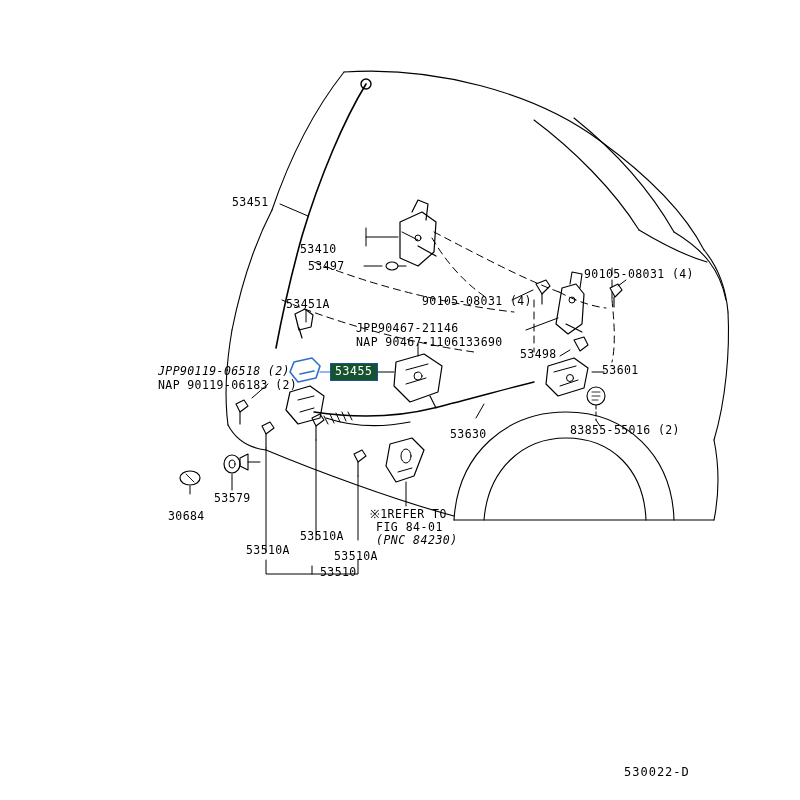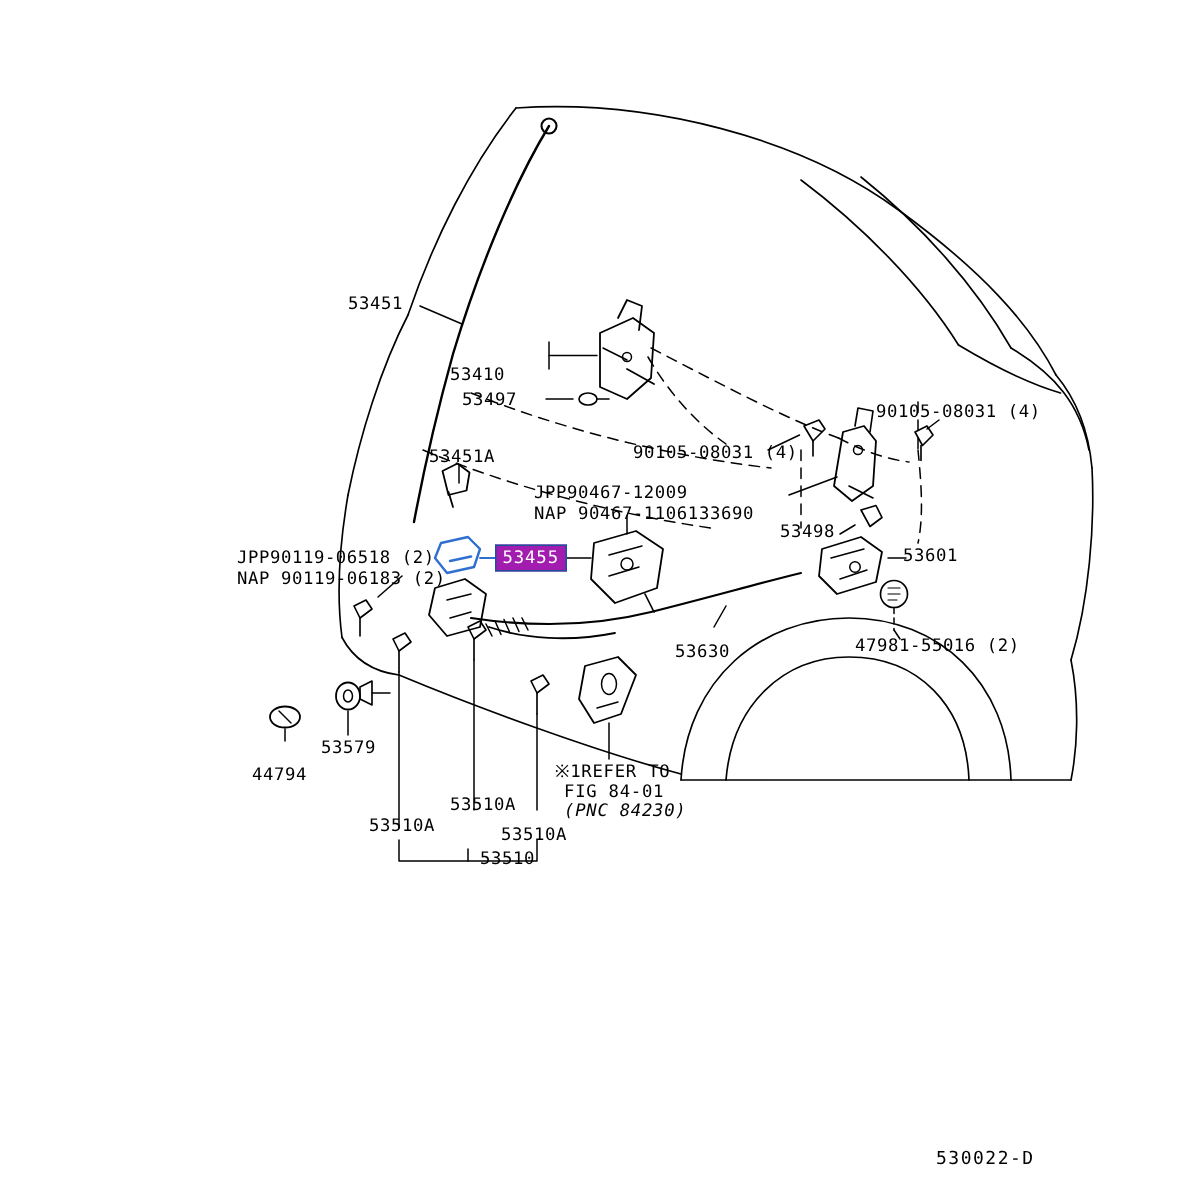--- a/index.html
+++ b/index.html
@@ -30,21 +30,21 @@
   .lbl {
     position: absolute;
     font-family: "DejaVu Sans Mono", monospace;
     font-size: 11.5px;
     color: #000000;
     white-space: pre;
     letter-spacing: 0.4px;
     line-height: 13px;
   }
   .lbl.hl {
-    background: #a21caf;
+    background: #14532d;
     color: #ffffff;
     padding: 1px 4px 2px 4px;
     border: 1px solid #1c4f9c;
     letter-spacing: 0.6px;
   }
   .lbl.footer {
     font-size: 11.5px;
     letter-spacing: 0.6px;
   }
   .lbl.code {
@@ -245,35 +245,35 @@
   </svg>
 
   <div class="lbl" style="left:218px; top:196px;">53451</div>
   <div class="lbl" style="left:286px; top:243px;">53410</div>
   <div class="lbl" style="left:294px; top:260px;">53497</div>
   <div class="lbl" style="left:272px; top:298px;">53451A</div>
 
   <div class="lbl" style="left:570px; top:268px;">90105-08031 (4)</div>
   <div class="lbl" style="left:408px; top:295px;">90105-08031 (4)</div>
 
-  <div class="lbl" style="left:342px; top:322px;">JPP90467-12009</div>
+  <div class="lbl" style="left:342px; top:322px;">JPP90467-21146</div>
   <div class="lbl" style="left:342px; top:336px;">NAP 90467-11061</div>
   <div class="lbl" style="left:452px; top:336px;">33690</div>
   <div class="lbl" style="left:506px; top:348px;text-align:right;">53498</div>
   <div class="lbl" style="left:588px; top:364px;">53601</div>
 
-  <div class="lbl" style="left:144px; top:365px;">JPP90119-06518 (2)</div>
+  <div class="lbl" style="left:144px; top:365px;font-style:italic;">JPP90119-06518 (2)</div>
   <div class="lbl" style="left:144px; top:379px;">NAP 90119-06183 (2)</div>
 
   <div class="lbl hl" style="left:316px; top:363px;">53455</div>
 
   <div class="lbl" style="left:436px; top:428px;">53630</div>
-  <div class="lbl" style="left:556px; top:424px;">47981-55016 (2)</div>
-
-  <div class="lbl" style="left:154px; top:510px;">44794</div>
+  <div class="lbl" style="left:556px; top:424px;">83855-55016 (2)</div>
+
+  <div class="lbl" style="left:154px; top:510px;">30684</div>
   <div class="lbl" style="left:200px; top:492px;text-align:right;">53579</div>
 
   <div class="lbl" style="left:286px; top:530px;">53510A</div>
   <div class="lbl" style="left:232px; top:544px;">53510A</div>
   <div class="lbl" style="left:320px; top:550px;">53510A</div>
   <div class="lbl" style="left:306px; top:566px;">53510</div>
 
   <div class="lbl note" style="left:356px; top:508px;">※1REFER TO</div>
   <div class="lbl note" style="left:362px; top:521px;">FIG 84-01</div>
   <div class="lbl note" style="left:362px; top:534px;font-style:italic;">(PNC 84230)</div>

